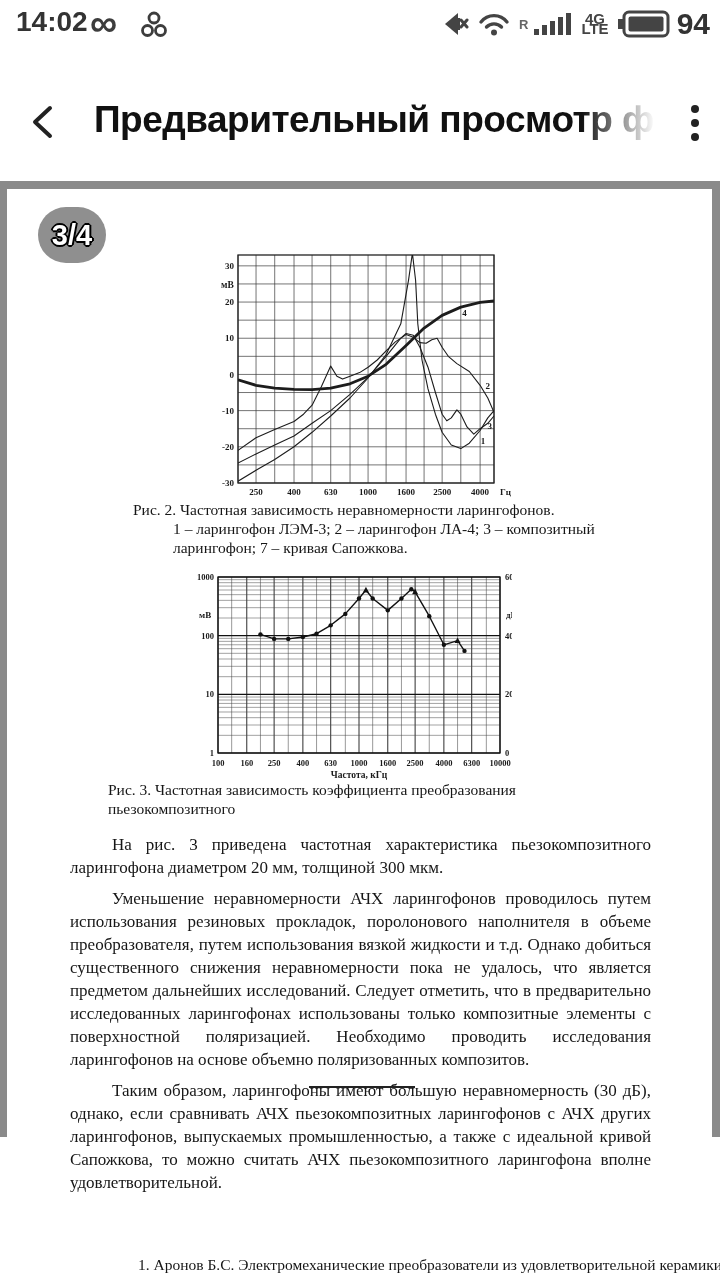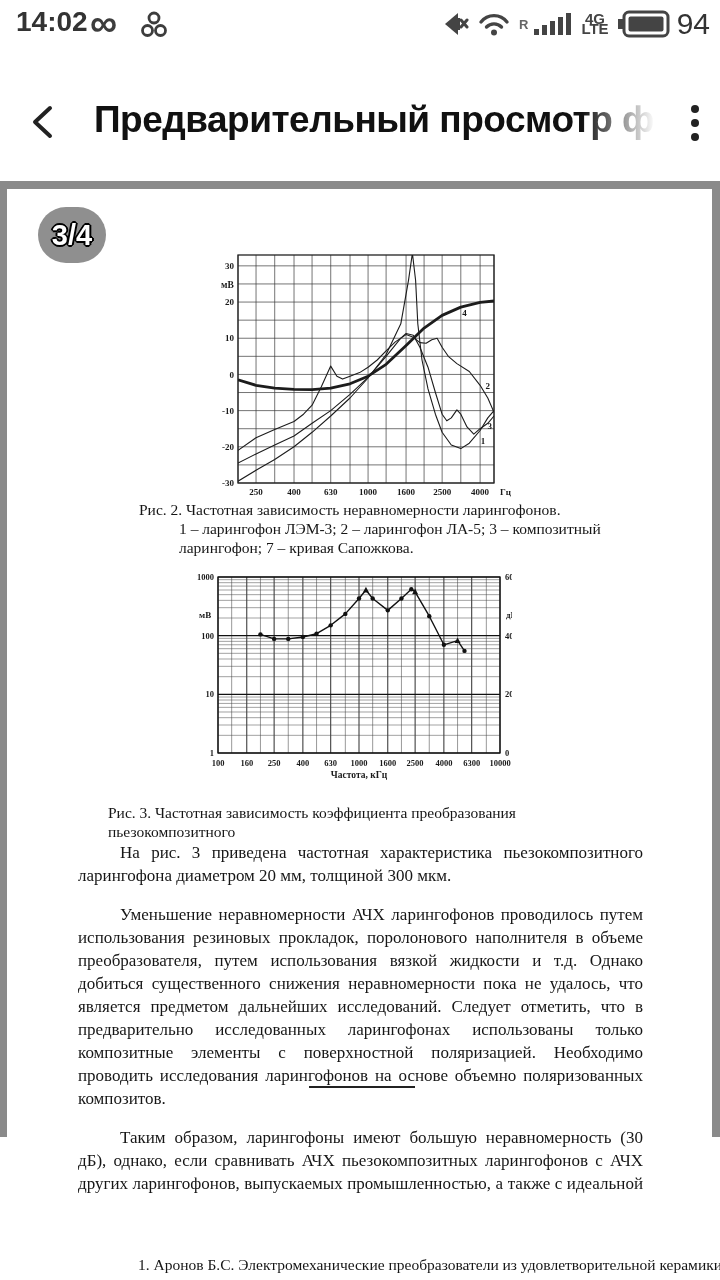--- a/index.html
+++ b/index.html
@@ -7,21 +7,21 @@
        font-family:"Liberation Sans",sans-serif;}
   
   .statusbar{position:absolute;left:0;top:0;width:720px;height:48px;background:#fff;}
   .sb-time{position:absolute;left:16px;top:6px;font-size:28px;font-weight:600;color:#333;}
   .sb-inf{position:absolute;left:90px;top:0px;font-size:38px;font-weight:700;color:#3d3d3d;line-height:46px;}
   .sb-knot{position:absolute;left:138px;top:9px;}
   .sb-right{position:absolute;right:10px;top:0;height:48px;display:flex;align-items:center;gap:9px;}
   .sb-roaming{font-size:13px;color:#666;font-weight:600;margin-right:-3px;}
   .sb-netstack{display:flex;flex-direction:column;align-items:center;line-height:10px;margin-left:-2px;}
   .sb-netstack span{font-size:15px;font-weight:700;color:#444;}
-  .sb-batpct{font-size:30px;font-weight:400;color:#333;margin-left:-2px;}
+  .sb-batpct{font-size:30px;font-weight:700;color:#333;margin-left:-2px;}
   
   .appbar{position:absolute;left:0;top:74px;width:720px;height:96px;background:#fff;}
   .back-btn{position:absolute;left:24px;top:28px;width:40px;height:40px;}
   .title-wrap{position:absolute;left:94px;top:14px;width:574px;height:64px;overflow:hidden;white-space:nowrap;}
   .title-wrap .ttl{font-size:37px;font-weight:700;color:#111;line-height:64px;letter-spacing:-0.5px;}
   .title-fade{position:absolute;right:0;top:0;width:86px;height:64px;
       background:linear-gradient(to right,rgba(255,255,255,0),#ffffff 85%);}
   .menu-btn{position:absolute;right:16px;top:26px;width:18px;height:46px;display:flex;justify-content:center;}
   
   .viewer{position:absolute;left:0;top:181px;width:720px;height:956px;background:#8a8a8a;padding-left:40px;}
@@ -30,21 +30,21 @@
   .page4{top:1019px;height:300px;}
   .page-badge{position:absolute;left:31px;top:18px;width:68px;height:56px;border-radius:30px;
       background:#8f8f8f;display:flex;align-items:center;justify-content:center;}
   .page-badge span{font-size:29px;font-weight:700;color:#fff;
       text-shadow:-2px 0 #000,2px 0 #000,0 -2px #000,0 2px #000,-1px -1px #000,1px -1px #000,-1px 1px #000,1px 1px #000;}
   .docserif{font-family:"Liberation Serif",serif;color:#161616;}
   .fig-svg{position:absolute;}
   .caption{position:absolute;font-size:15.5px;line-height:19px;}
   .cap-ind{margin-left:40px;}
   .bodytext{position:absolute;left:55px;top:636px;width:597px;font-size:17px;line-height:23px;text-align:justify;}
-  .bodytext p{margin:16px;text-indent:42px;}
+  .bodytext p{margin:8px;text-indent:42px;}
   .endrule{position:absolute;left:302px;top:897px;width:106px;border-top:2px solid #222;}
   .refline{position:absolute;left:131px;top:56px;width:560px;font-size:15.5px;white-space:nowrap;}
   .refline .it{}
   svg{display:block;}
 </style>
 </head>
 <body>
 
 <div class="statusbar">
   <span class="sb-time">14:02</span>
@@ -187,23 +187,23 @@
         <polyline points="30.0,231.2 48.0,220.3 66.7,209.5 86.0,196.8 104.1,182.3 122.7,166.0 142.0,148.0 160.1,128.0 178.1,104.5 192.8,73.8 200.5,30.3 204.4,3.2 207.6,30.3 209.8,73.8 214.0,110.0 220.0,138.9 227.4,164.2 234.1,182.3 243.3,195.0 252.8,198.6 261.3,193.2 272.1,180.5 279.8,167.9 286.0,160.6" fill="none" stroke="#1c1c1c" stroke-width="1.1" stroke-linejoin="round" clip-path="url(#clip2)"></polyline>
         <text x="275.0865389232451" y="194.38095238095238" font-size="9" text-anchor="middle" font-family="&quot;Liberation Serif&quot;, serif" font-weight="bold" fill="#1a1a1a">1</text>
         <polyline points="30.0,200.4 48.0,187.8 66.7,179.4 86.0,171.5 95.5,164.2 104.1,155.2 113.2,137.1 122.7,116.1 128.9,126.2 134.6,129.1 142.0,126.2 151.6,122.6 160.1,117.2 169.2,110.0 178.1,100.9 187.3,91.9 198.1,84.6 205.3,87.2 211.9,92.6 218.1,93.3 223.8,89.7 229.1,88.2 234.1,97.3 240.3,106.3 248.9,113.6 261.3,121.5 272.1,135.3 279.8,148.0 286.0,162.4" fill="none" stroke="#1c1c1c" stroke-width="1.1" stroke-linejoin="round" clip-path="url(#clip2)"></polyline>
         <text x="279.8141281072337" y="139.0095238095238" font-size="9" text-anchor="middle" font-family="&quot;Liberation Serif&quot;, serif" font-weight="bold" fill="#1a1a1a">2</text>
         <polyline points="30.0,213.1 48.0,204.0 66.7,195.0 86.0,186.0 104.1,173.3 122.7,160.6 142.0,144.3 160.1,127.3 178.1,106.3 192.8,88.2 198.1,83.5 205.3,85.3 211.9,97.3 220.0,117.2 227.4,142.5 234.1,164.2 238.8,170.8 243.3,167.9 248.9,159.9 252.8,164.2 259.0,176.9 265.8,184.1 272.1,178.7 279.8,173.3 286.0,166.0" fill="none" stroke="#1c1c1c" stroke-width="1.1" stroke-linejoin="round" clip-path="url(#clip2)"></polyline>
         <text x="281.63035579594185" y="179.18095238095236" font-size="9" text-anchor="middle" font-family="&quot;Liberation Serif&quot;, serif" font-weight="bold" fill="#1a1a1a">3</text>
         <polyline points="30.0,129.9 48.0,135.3 66.7,138.2 86.0,139.3 104.1,139.6 122.7,138.2 142.0,133.8 160.1,126.2 178.1,114.3 198.1,95.5 216.1,78.1 234.1,65.4 252.8,57.1 272.1,52.4 286.0,51.0" fill="none" stroke="#1c1c1c" stroke-width="2.8" stroke-linejoin="round" clip-path="url(#clip2)"></polyline>
         <text x="256.5640281212104" y="65.9047619047619" font-size="9" text-anchor="middle" font-family="&quot;Liberation Serif&quot;, serif" font-weight="bold" fill="#1a1a1a">4</text>
       </svg>
 
-    <div class="caption docserif" style="left:132px;top:311px;width:480px">
+    <div class="caption docserif" style="left:126px;top:311px;width:480px">
       <div>Рис. 2. Частотная зависимость неравномерности ларингофонов.</div>
-      <div class="cap-ind">1 – ларингофон ЛЭМ-3; 2 – ларингофон ЛА-5; 3 – композитный</div>
+      <div class="cap-ind">1 – ларингофон ЛЭМ-3; 2 – ларингофон ЛА-4; 3 – композитный</div>
       <div class="cap-ind">ларингофон; 7 – кривая Сапожкова.</div>
     </div>
 
     <svg id="fig3-svg" class="fig-svg" style="left:181px;top:379px" width="324" height="217">
         <line x1="43.66431183413596" y1="9" x2="43.66431183413596" y2="185" stroke="#444" stroke-width="0.55"></line>
         <line x1="72.44522938862136" y1="9" x2="72.44522938862136" y2="185" stroke="#444" stroke-width="0.55"></line>
         <line x1="100.26178808433367" y1="9" x2="100.26178808433367" y2="185" stroke="#444" stroke-width="0.55"></line>
         <line x1="128.55477061137867" y1="9" x2="128.55477061137867" y2="185" stroke="#444" stroke-width="0.55"></line>
         <line x1="157.33568816586404" y1="9" x2="157.33568816586404" y2="185" stroke="#444" stroke-width="0.55"></line>
         <line x1="184.66431183413596" y1="9" x2="184.66431183413596" y2="185" stroke="#444" stroke-width="0.55"></line>
@@ -287,21 +287,21 @@
         <circle cx="199.7809175544854" cy="42.359992502672725" r="2.2" fill="#111"></circle>
         <circle cx="213.44522938862136" cy="30.50318393933091" r="2.2" fill="#111"></circle>
         <circle cx="223.3205685803148" cy="21.179687549435783" r="2.2" fill="#111"></circle>
         <path d="M227.10954122275731 20.572969082302922 L230.10954122275731 26.17296908230292 L224.10954122275731 26.17296908230292 Z" fill="#111"></path>
         <circle cx="241.26178808433366" cy="48.16361035161782" r="2.2" fill="#111"></circle>
         <circle cx="255.8904587772427" cy="76.7542483191636" r="2.2" fill="#111"></circle>
         <path d="M269.5547706113787 69.5229206601553 L272.5547706113787 75.1229206601553 L266.5547706113787 75.1229206601553 Z" fill="#111"></path>
         <circle cx="276.49451180787423" cy="82.8987222163377" r="2.2" fill="#111"></circle>
       </svg>
 
-    <div class="caption docserif" style="left:101px;top:614px;width:530px">
+    <div class="caption docserif" style="left:101px;top:591px;width:530px">
       <div>Рис. 3. Частотная зависимость коэффициента преобразования пьезокомпозитного</div>
     </div>
 
     <div class="bodytext docserif">
       <p>На рис. 3 приведена частотная характеристика пьезокомпозитного ларингофона диаметром 20 мм, толщиной 300 мкм.</p>
       <p>Уменьшение неравномерности АЧХ ларингофонов проводилось путем использования резиновых прокладок, поролонового наполнителя в объеме преобразователя, путем использования вязкой жидкости и т.д. Однако добиться существенного снижения неравномерности пока не удалось, что является предметом дальнейших исследований. Следует отметить, что в предварительно исследованных ларингофонах использованы только композитные элементы с поверхностной поляризацией. Необходимо проводить исследования ларингофонов на основе объемно поляризованных композитов.</p>
       <p>Таким образом, ларингофоны имеют большую неравномерность (30 дБ), однако, если сравнивать АЧХ пьезокомпозитных ларингофонов с АЧХ других ларингофонов, выпускаемых промышленностью, а также с идеальной кривой Сапожкова, то можно считать АЧХ пьезокомпозитного ларингофона вполне удовлетворительной.</p>
     </div>
 
     <div class="endrule"></div>

